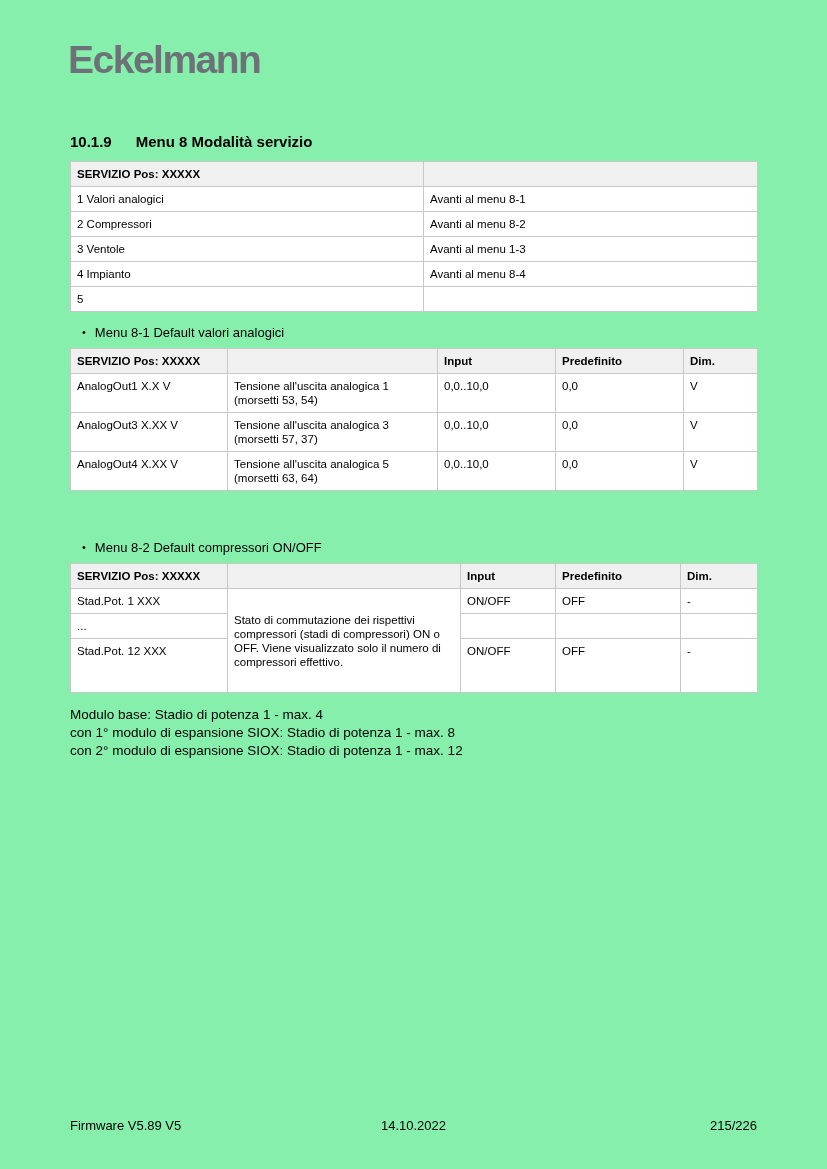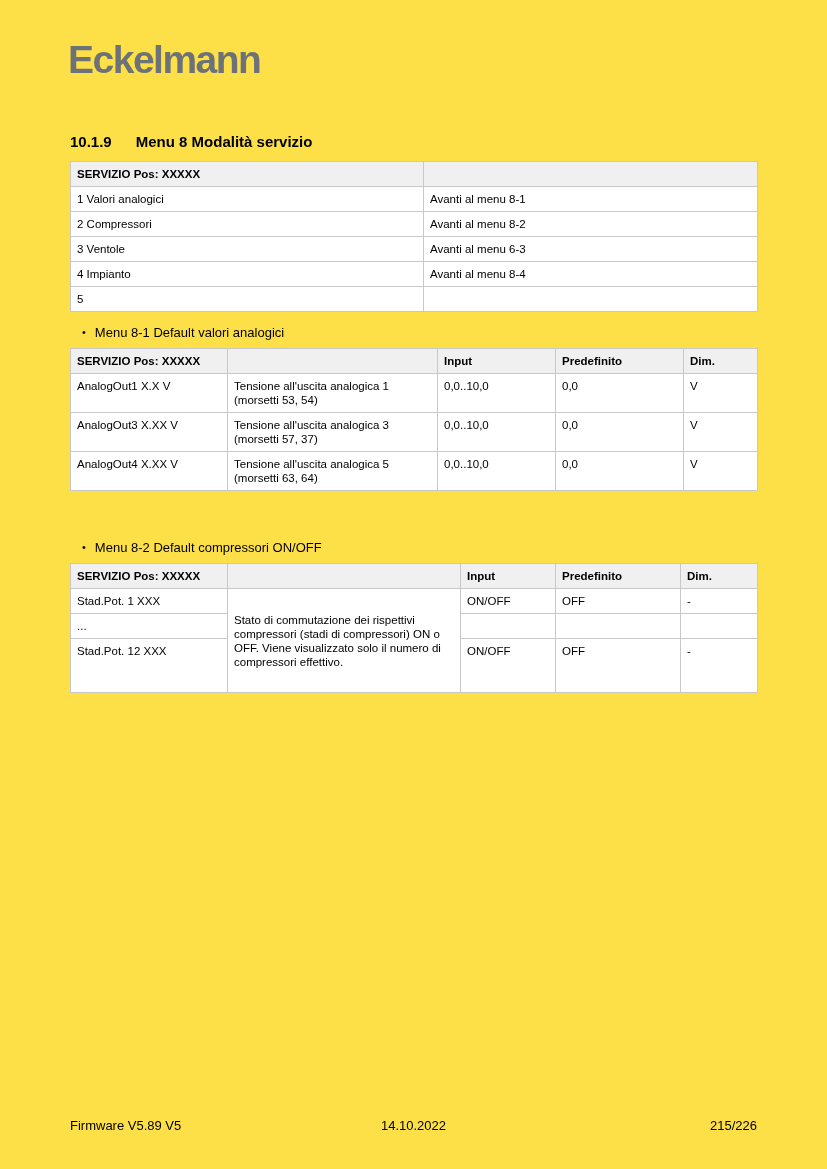--- a/index.html
+++ b/index.html
@@ -1,20 +1,20 @@
 <!DOCTYPE html>
 <html><head>
 <meta charset="utf-8">
 <style>
   * { margin:0; padding:0; box-sizing:border-box; }
   html,body { background:#ffffff; }
   .page {
     position:relative;
     width:827px; height:1169px;
-    background:#fde047;
+    background:#86efac;
     font-family:"Liberation Sans", sans-serif;
     color:#000000;
     overflow:hidden;
   }
   .logo {
     position:absolute; left:68px; top:38px;
     font-size:39px; font-weight:bold;
     color:#6d7278; letter-spacing:-1.5px;
   }
   .heading {
@@ -94,21 +94,21 @@
     <tr>
       <td>1 Valori analogici</td>
       <td>Avanti al menu 8-1</td>
     </tr>
     <tr>
       <td>2 Compressori</td>
       <td>Avanti al menu 8-2</td>
     </tr>
     <tr>
       <td>3 Ventole</td>
-      <td>Avanti al menu 6-3</td>
+      <td>Avanti al menu 1-3</td>
     </tr>
     <tr>
       <td>4 Impianto</td>
       <td>Avanti al menu 8-4</td>
     </tr>
     <tr>
       <td>5</td>
       <td></td>
     </tr>
   </tbody>
@@ -189,20 +189,25 @@
     </tr>
     <tr class="r3">
       <td>Stad.Pot. 12 XXX</td>
       <td>ON/OFF</td>
       <td>OFF</td>
       <td>-</td>
     </tr>
   </tbody>
     </table>
 
+  <div class="notes">
+    <div>Modulo base: Stadio di potenza 1 - max. 4</div>
+    <div>con 1° modulo di espansione SIOX: Stadio di potenza 1 - max. 8</div>
+    <div>con 2° modulo di espansione SIOX: Stadio di potenza 1 - max. 12</div>
+  </div>
 
   <div class="footer">
     <span class="f-left">Firmware V5.89 V5</span>
     <span class="f-center">14.10.2022</span>
     <span class="f-right">215/226</span>
   </div>
 
 </div>
 
 </body></html>

